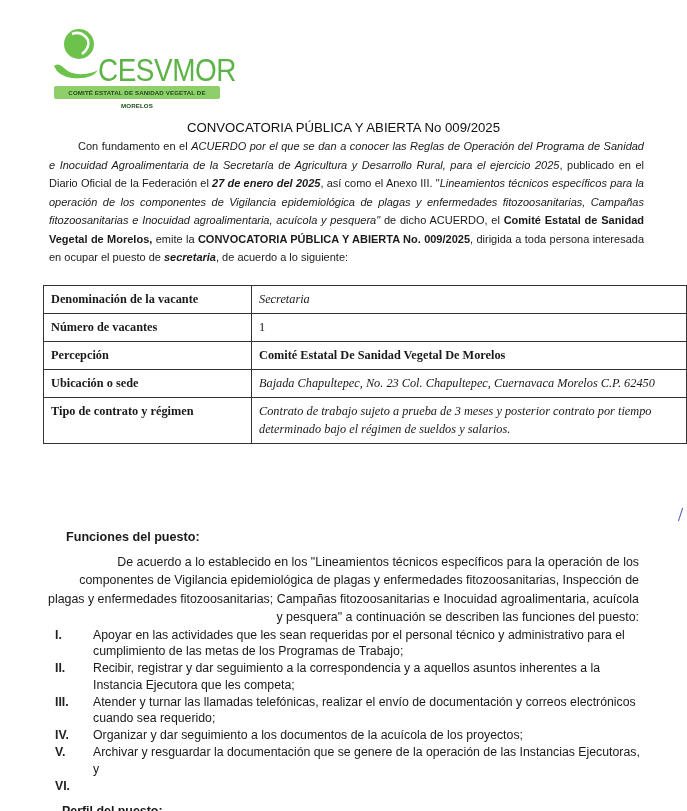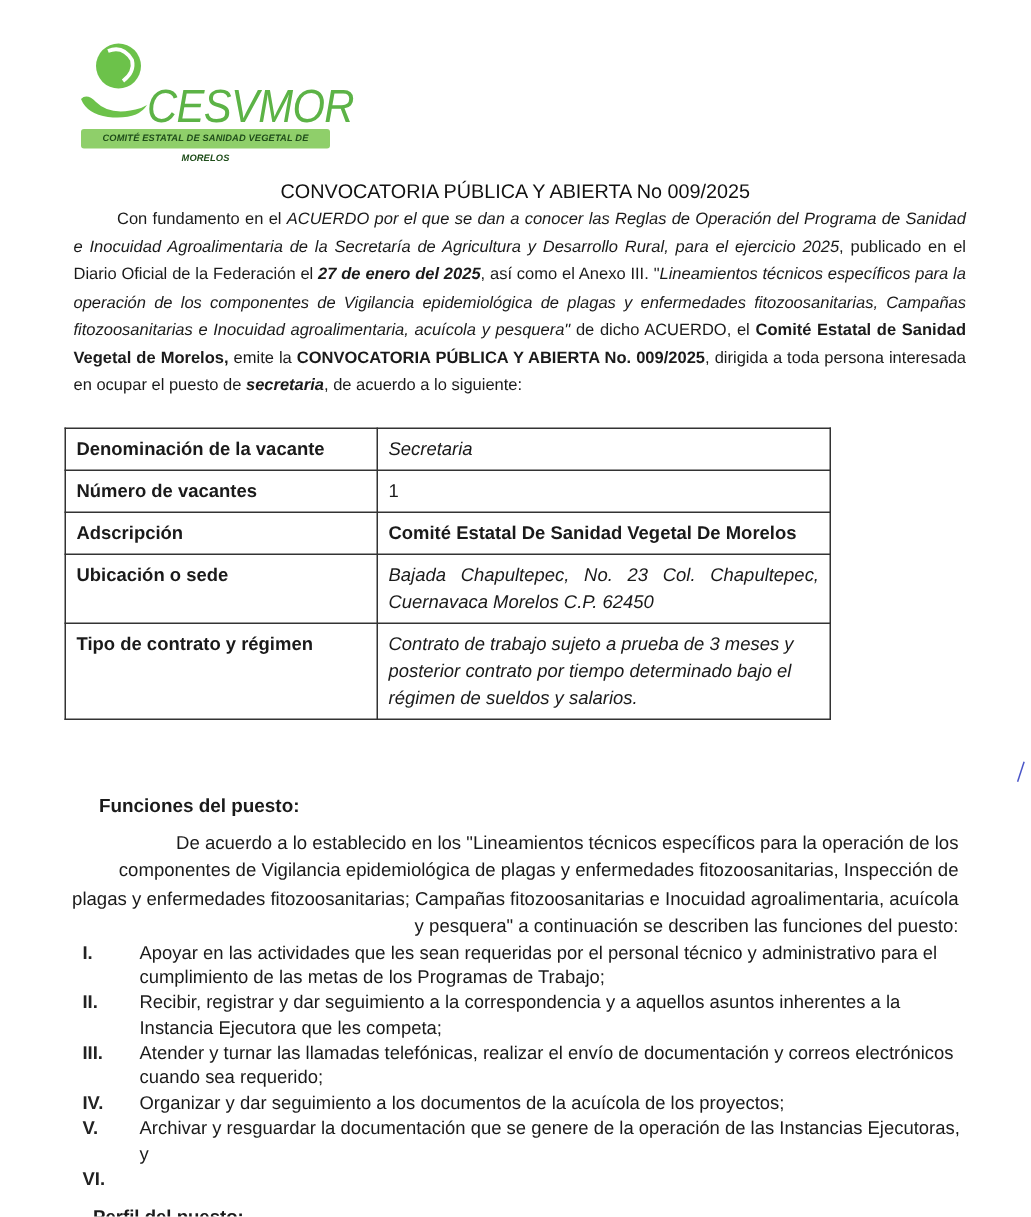--- a/index.html
+++ b/index.html
@@ -3,21 +3,21 @@
 <meta charset="utf-8">
 <style>
   html, body { margin: 0; padding: 0; }
   body {
     width: 687px; height: 811px; overflow: hidden;
     background: #ffffff;
     font-family: "Liberation Sans", sans-serif;
     color: #1a1a1a;
     position: relative;
   }
-  .logo { position: absolute; left: 52px; top: 26px; width: 170px; height: 76px; font-style: italic; }
+  .logo { position: absolute; left: 52px; top: 26px; width: 170px; height: 76px; }
   .logo svg { position: absolute; left: 0; top: 0; }
   .logo-word {
     position: absolute; left: 46px; top: 27px;
     font-family: "Liberation Sans", sans-serif;
     font-size: 31px; color: #5cb346; letter-spacing: -0.5px;
     transform: scaleX(0.9); transform-origin: left top;
   }
   .logo-band {
     position: absolute; left: 2px; top: 60px; width: 166px; height: 13px;
     background: #8fcf6a; border-radius: 2px;
@@ -27,22 +27,22 @@
   .title {
     position: absolute; left: 0; width: 687px; top: 120px;
     text-align: center; font-weight: normal; font-size: 13.2px; color: #111;
   }
   .intro {
     position: absolute; left: 49px; top: 137px; width: 595px;
     font-size: 11px; line-height: 18.5px; text-align: justify;
   }
   .intro p { margin: 0; text-indent: 29px; }
   table.vac {
-    position: absolute; left: 43px; top: 285px; width: 511px;
-    border-collapse: collapse; font-size: 12.3px;
+    position: absolute; left: 43px; top: 285px; width: 644px;
+    border-collapse: collapse; font-size: 12.3px; font-family: Liberation Serif, serif;
   }
   table.vac td {
     border: 1px solid #333; vertical-align: top;
     padding: 4px 7px 5px 7px; line-height: 18px;
   }
   table.vac td.lbl { width: 193px; font-weight: bold; }
   .it { font-style: italic; }
   .b { font-weight: bold; }
   .func-h {
     position: absolute; left: 66px; top: 530px;
@@ -85,21 +85,21 @@
   <tbody>
       <tr>
     <td class="lbl">Denominación de la vacante</td>
     <td class="it">Secretaria</td>
   </tr>
   <tr>
     <td class="lbl">Número de vacantes</td>
     <td>1</td>
   </tr>
   <tr>
-    <td class="lbl">Adscripción</td>
+    <td class="lbl">Percepción</td>
     <td class="b">Comité Estatal De Sanidad Vegetal De Morelos</td>
   </tr>
   <tr>
     <td class="lbl">Ubicación o sede</td>
     <td class="it" style="text-align:justify">Bajada Chapultepec, No. 23 Col. Chapultepec, Cuernavaca Morelos C.P. 62450</td>
   </tr>
   <tr>
     <td class="lbl">Tipo de contrato y régimen</td>
     <td class="it">Contrato de trabajo sujeto a prueba de 3 meses y posterior contrato por tiempo determinado bajo el régimen de sueldos y salarios.</td>
   </tr>

